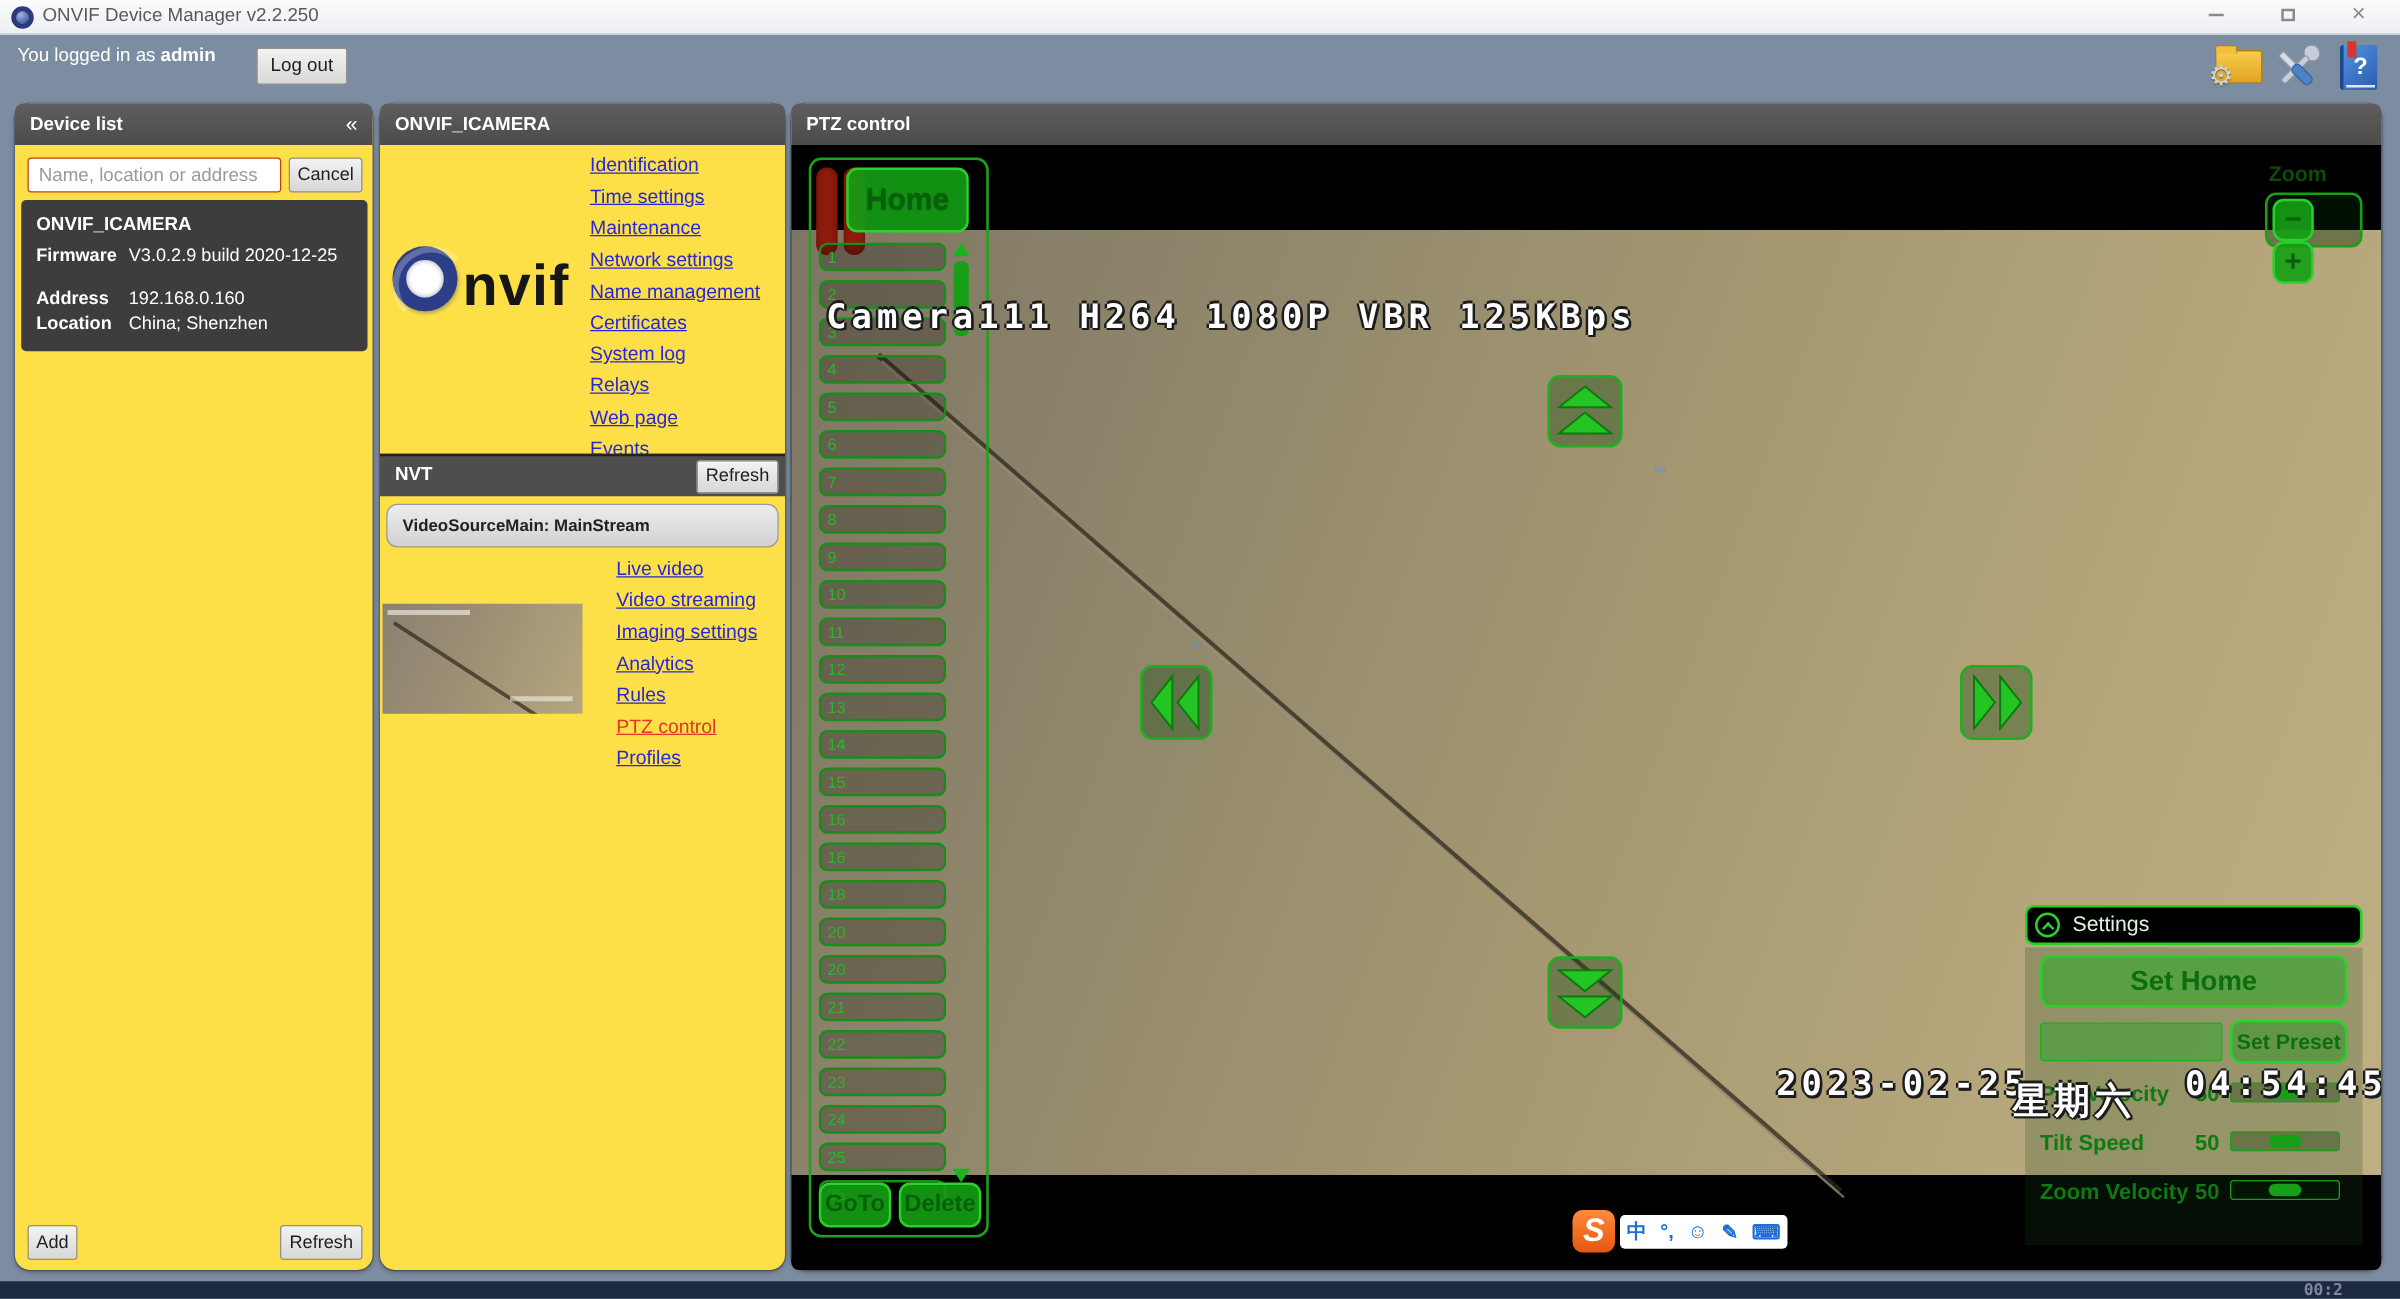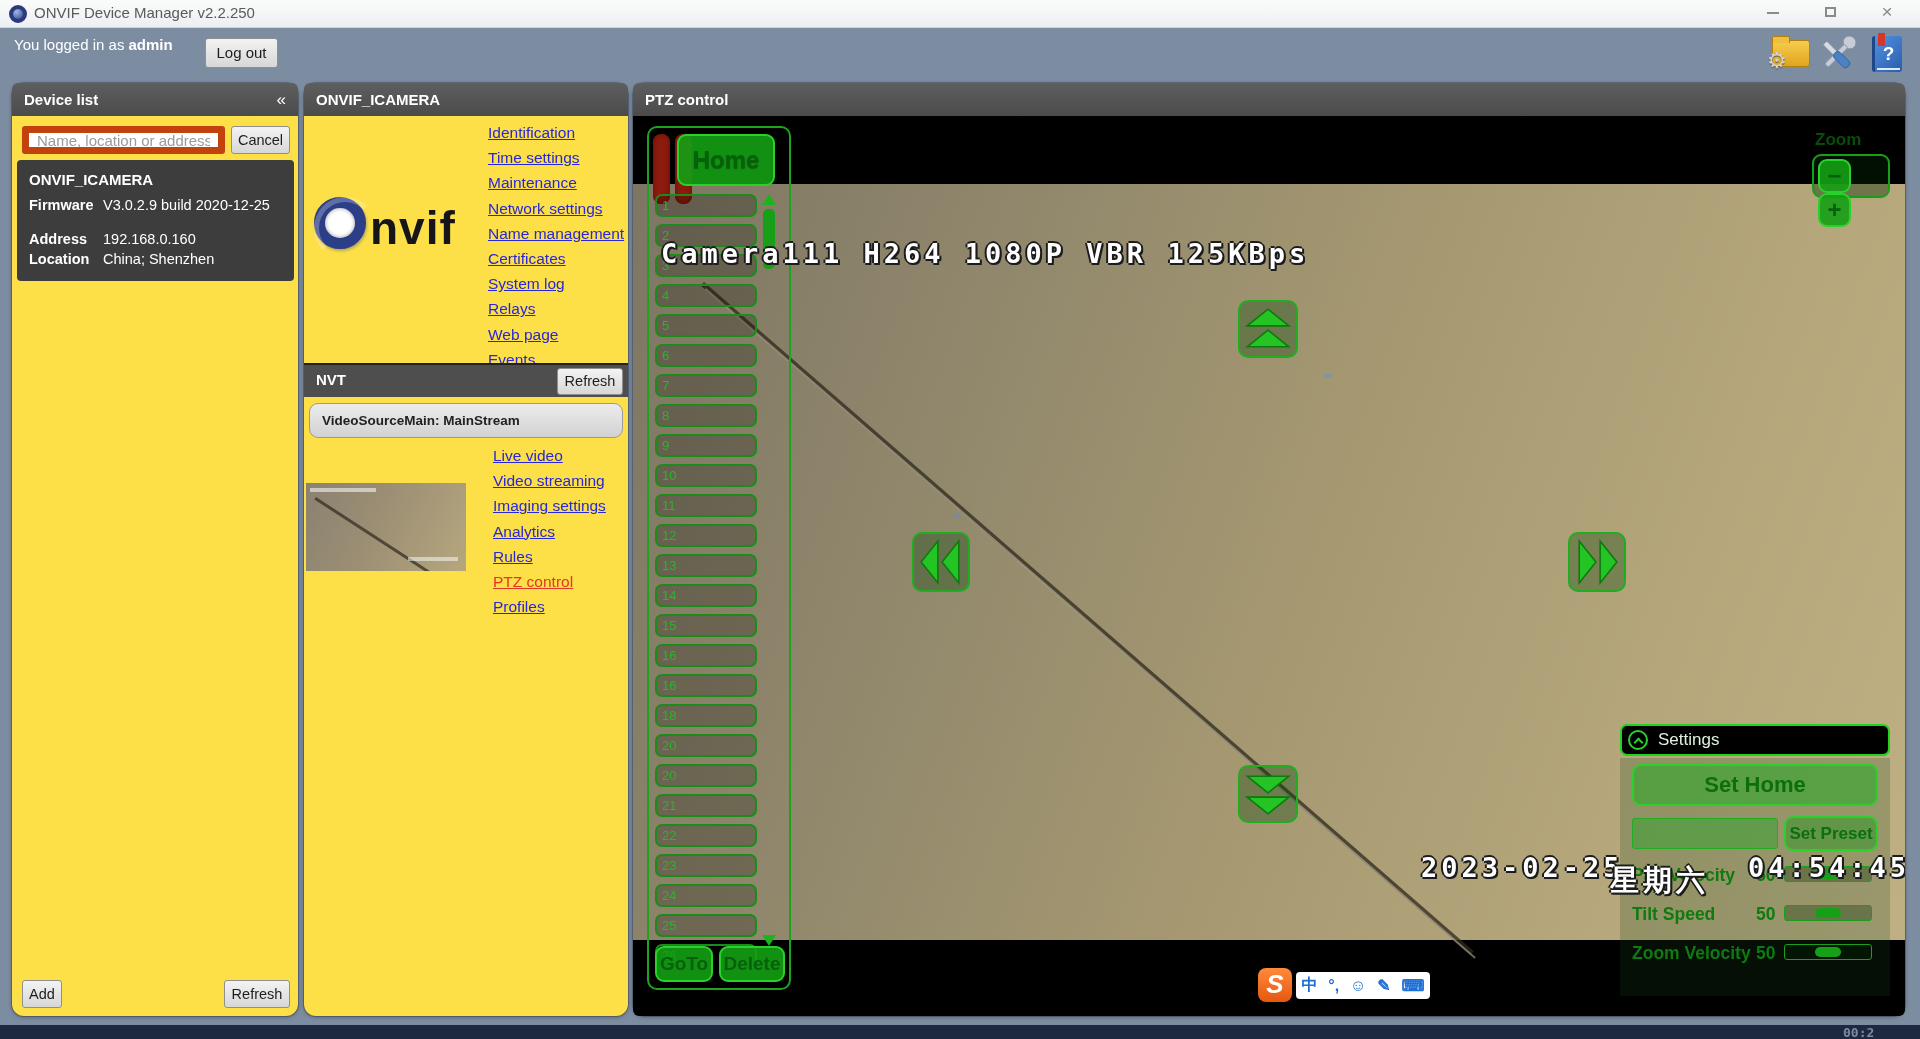--- a/index.html
+++ b/index.html
@@ -34,37 +34,37 @@
 
   
   .panel { position:absolute; top:83px; height:933px; background:#fde047; border-radius:12px; box-shadow:0 1px 4px rgba(0,0,0,.35), 0 0 0 1px rgba(55,65,80,.35); }
   .panel-header { position:absolute; left:0; top:0; right:0; height:33px; background:linear-gradient(#5e5e5e,#4b4b4b); color:#fff; font-weight:bold; font-size:15px; line-height:33px; padding:0 12px; border-radius:6px 6px 0 0; }
   .p-devices { left:12px; width:286px; }
   .p-device  { left:304px; width:324px; }
   .p-ptz     { left:633px; width:1272px; }
   .collapse { float:right; font-weight:normal; font-size:17px; }
 
   
-  .search-input { position:absolute; left:10px; top:43px; width:203px; height:28px; border:7px solid #c2410c; border-radius:3px; font-size:15px; padding:0 8px; color:#333; font-family:"Liberation Sans",sans-serif; }
+  .search-input { position:absolute; left:10px; top:43px; width:203px; height:28px; border:1px solid #c2410c; border-radius:3px; font-size:15px; padding:0 8px; color:#333; font-family:"Liberation Sans",sans-serif; }
   .search-input::placeholder { color:#9a9a9a; }
   .cancel-btn { position:absolute; left:219px; top:43px; width:59px; height:28px; line-height:26px; }
   .device-card { position:absolute; left:5px; top:77px; width:277px; height:121px; background:#3d3d3d; border-radius:4px; color:#fff; padding:11px 12px; overflow:hidden; }
   .device-card .dc-title { font-size:15px; font-weight:bold; margin-bottom:7px; }
   .dc-row { font-size:14.5px; line-height:20px; white-space:nowrap; overflow:hidden; }
   .dc-row b { display:inline-block; width:74px; }
   .dc-gap { height:14px; }
   .add-btn { position:absolute; left:10px; bottom:8px; width:40px; height:28px; line-height:26px; }
   .refresh-btn-dl { position:absolute; right:8px; bottom:8px; width:66px; height:28px; line-height:26px; }
 
   
   .onvif-logo { position:absolute; left:10px; top:112px; width:170px; height:62px; }
   .onvif-ring { position:absolute; left:0; top:2px; width:52px; height:52px; border-radius:50%; border:11px solid #2c3e87; background:#fff; box-shadow:inset 0 0 4px rgba(0,0,0,.4), 1px 2px 3px rgba(40,55,120,.35); }
   .onvif-ring::before { content:""; position:absolute; left:-11px; top:-11px; width:52px; height:52px; border-radius:50%; border:5px solid rgba(255,255,255,.25); border-right-color:transparent; border-bottom-color:transparent; }
   .onvif-text { position:absolute; left:56px; top:6px; font-size:46px; font-weight:bold; color:#15151a; letter-spacing:1px; }
-  .dlinks { position:absolute; left:184px; top:37px; width:138px; }
+  .dlinks { position:absolute; left:168px; top:37px; width:138px; }
   .dlink, .nlink { font-size:15.5px; line-height:25.2px; color:#2727d8; text-decoration:underline; white-space:nowrap; cursor:default; }
   .nlink.active { color:#e33524; }
   .nvt-bar { position:absolute; left:0; top:280px; right:0; height:34px; background:#4e4e4e; border-top:2px solid #222; color:#fff; }
   .nvt-title { position:absolute; left:12px; top:6px; font-weight:bold; font-size:15px; }
   .nvt-refresh { position:absolute; right:5px; top:3px; width:66px; height:27px; line-height:25px; }
   .src-combo { position:absolute; left:5px; top:320px; right:5px; height:35px; background:linear-gradient(#ececec,#d2d2d2); border:1px solid #9a9a9a; border-radius:9px; font-size:13.5px; font-weight:bold; color:#222; line-height:33px; padding:0 12px; }
   .nlinks { position:absolute; left:189px; top:360px; width:134px; }
   .thumb { position:absolute; left:2px; top:400px; width:160px; height:88px; background:linear-gradient(115deg,#8a8170 0%,#9c8f74 45%,#b6a77e 100%); overflow:hidden; }
   .thumb .diag { position:absolute; left:10px; top:14px; width:200px; height:3px; background:rgba(45,40,28,.7); transform:rotate(33deg); transform-origin:0 0; }
   .thumb .osd1 { position:absolute; left:4px; top:5px; width:66px; height:4px; background:rgba(255,255,255,.55); }

